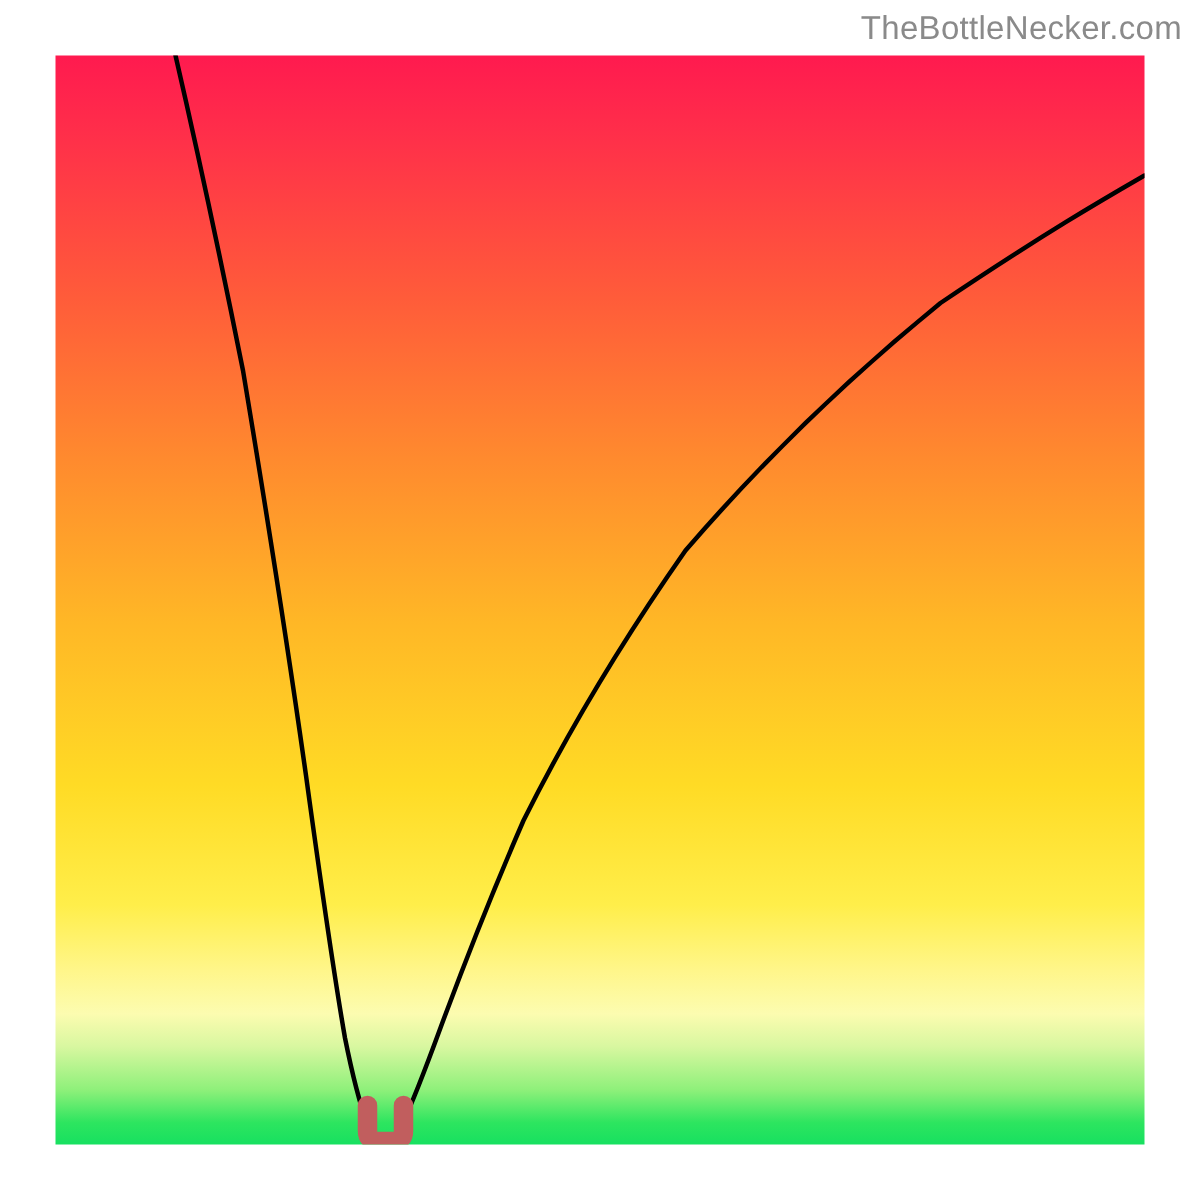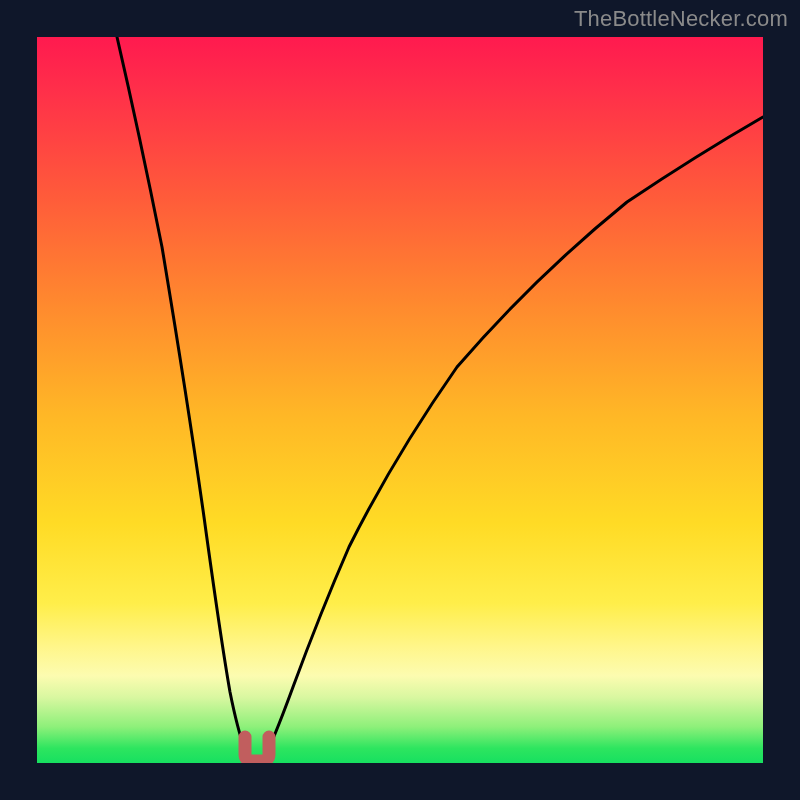--- a/index.html
+++ b/index.html
@@ -10,21 +10,21 @@
     background: #000;
     overflow: hidden;
     font-family: Arial, Helvetica, sans-serif;
   }
   .frame {
     position: absolute;
     top: 0;
     left: 0;
     width: 800px;
     height: 800px;
-    background: #0f172a;
+    background: #ffffff;
   }
   .plot {
     position: absolute;
     top: 37px;
     left: 37px;
     width: 726px;
     height: 726px;
     
     background: linear-gradient(
       to bottom,

